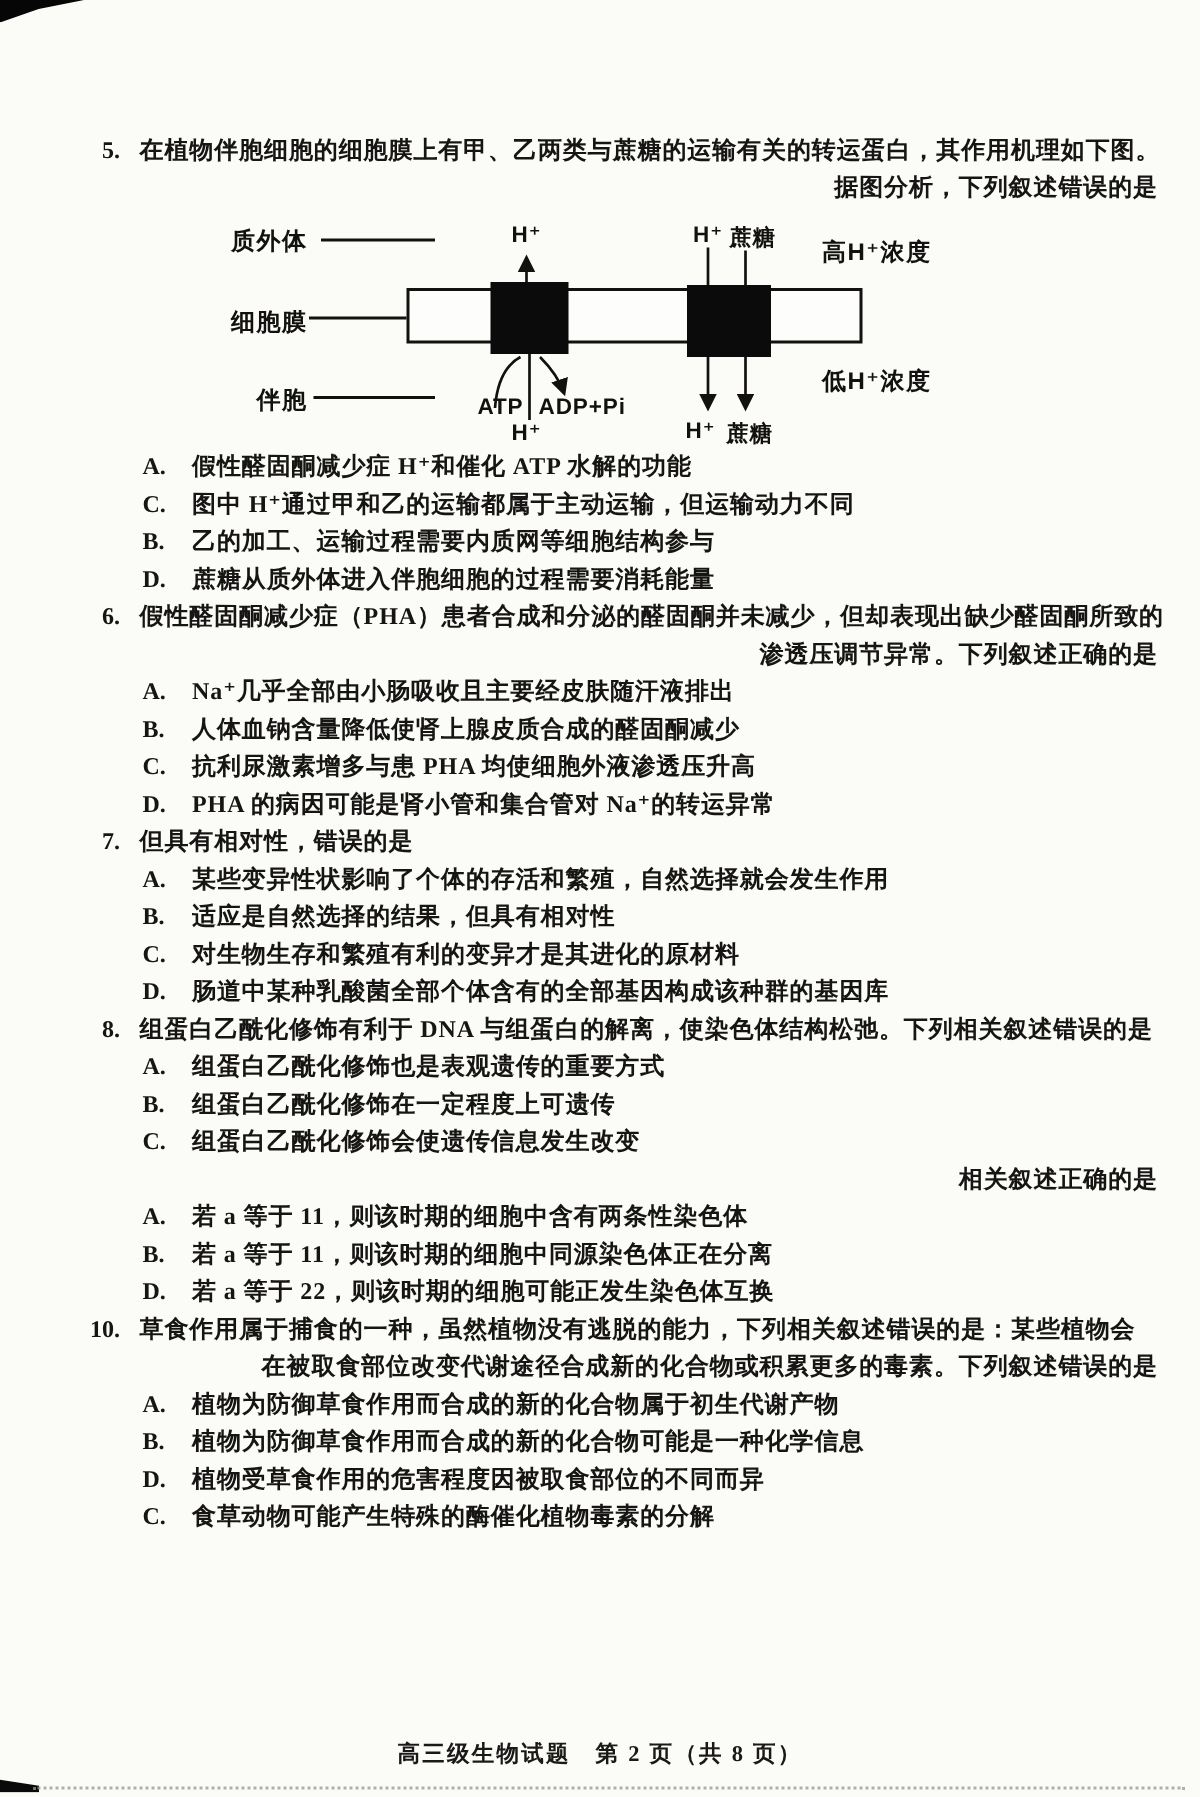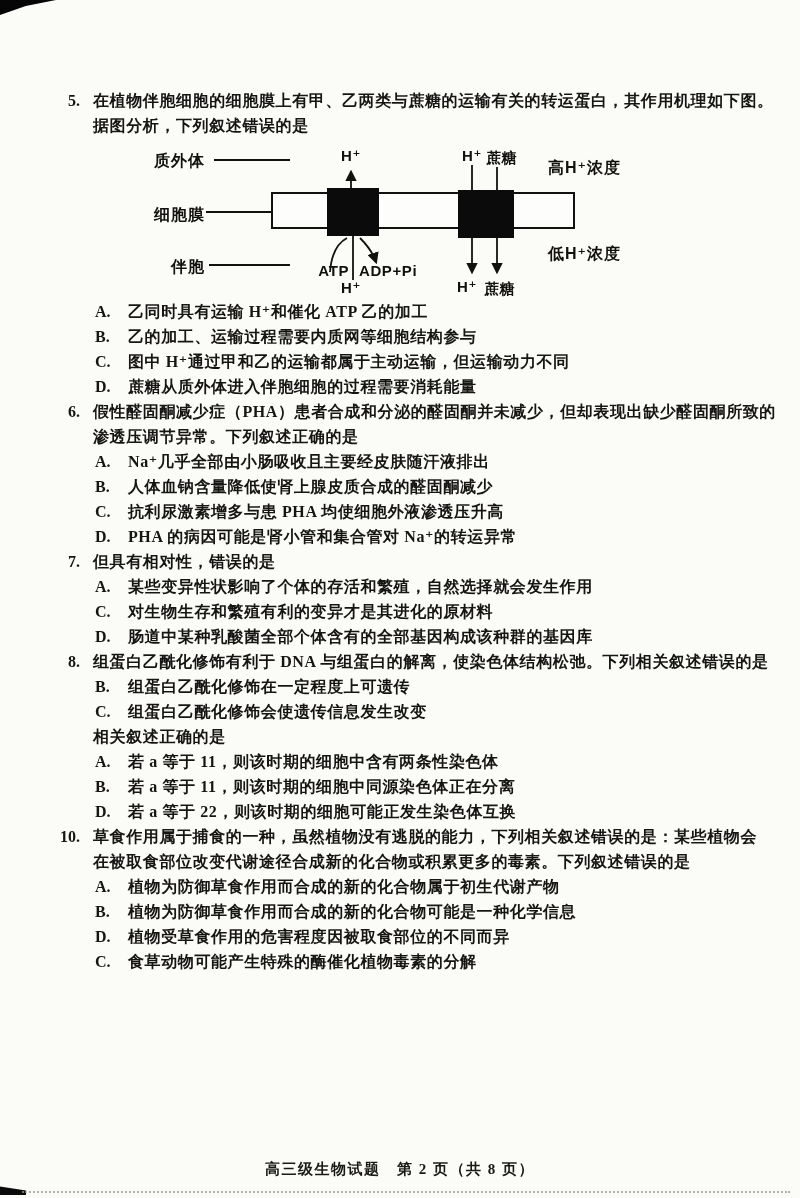--- a/index.html
+++ b/index.html
@@ -15,21 +15,21 @@
   
   .artifact-tl{position:absolute;top:0;left:0;width:56px;height:15px;background:#060606;
     clip-path:polygon(0 0,100% 0,46% 40%,0 100%);}
   .artifact-bl{position:absolute;left:0;top:1185px;width:26px;height:10px;background:#0a0a0a;
     clip-path:polygon(0 15%,100% 55%,100% 100%,0 100%);}
   .scan-line{position:absolute;left:22px;right:10px;top:1191px;border-top:2px dotted #98968f;opacity:.75;}
 
   .content{position:absolute;left:60px;top:88px;right:28px;font-size:16px;line-height:25px;letter-spacing:.6px;}
   .tline{height:25px;white-space:nowrap;}
   .qnum{display:inline-block;width:33px;box-sizing:border-box;padding-right:13px;text-align:right;letter-spacing:0;}
-  .cont{padding-left:33px;}
+  .cont{padding-left:33px;text-align:right;}
   .opt{padding-left:35px;}
   .olabel{display:inline-block;width:33px;letter-spacing:0;}
 
   .diagram{display:block;margin:2px 0 0 78px;}
   .diagram text{font-family:"Liberation Sans","DejaVu Sans",sans-serif;font-weight:bold;fill:#121110;}
   .d-cn{font-size:16px;letter-spacing:1px;}
   .d-sm{font-size:15px;}
   .d-ln{stroke:#121110;stroke-width:2;fill:none;}
   .d-th{stroke:#121110;stroke-width:1.8;fill:none;}
 
@@ -83,44 +83,46 @@
         <line class="d-th" x1="359" y1="27" x2="359" y2="50"></line>
         <line class="d-th" x1="334" y1="98" x2="334" y2="132" marker-end="url(#ah)"></line>
         <line class="d-th" x1="359" y1="98" x2="359" y2="132" marker-end="url(#ah)"></line>
         <text class="d-sm" x="329" y="152" text-anchor="middle">H⁺</text>
         <text class="d-sm" x="346" y="154">蔗糖</text>
 
         <text class="d-cn" x="410" y="33">高H⁺浓度</text>
         <text class="d-cn" x="410" y="119">低H⁺浓度</text>
       </svg>
 
-      <div class="tline opt"><span class="olabel">A.</span><span>乙同时具有运输 H⁺和催化 ATP 乙的加工</span></div>
+      <div class="tline opt"><span class="olabel">A.</span><span>假性醛固酮减少症 H⁺和催化 ATP 水解的功能</span></div>
+      <div class="tline opt"><span class="olabel">C.</span><span>图中 H⁺通过甲和乙的运输都属于主动运输，但运输动力不同</span></div>
       <div class="tline opt"><span class="olabel">B.</span><span>乙的加工、运输过程需要内质网等细胞结构参与</span></div>
-      <div class="tline opt"><span class="olabel">C.</span><span>图中 H⁺通过甲和乙的运输都属于主动运输，但运输动力不同</span></div>
       <div class="tline opt"><span class="olabel">D.</span><span>蔗糖从质外体进入伴胞细胞的过程需要消耗能量</span></div>
     </div>
 
     <div>
       <div class="tline"><span class="qnum">6.</span><span>假性醛固酮减少症（PHA）患者合成和分泌的醛固酮并未减少，但却表现出缺少醛固酮所致的</span></div>
       <div class="tline cont">渗透压调节异常。下列叙述正确的是</div>
       <div class="tline opt"><span class="olabel">A.</span><span>Na⁺几乎全部由小肠吸收且主要经皮肤随汗液排出</span></div>
       <div class="tline opt"><span class="olabel">B.</span><span>人体血钠含量降低使肾上腺皮质合成的醛固酮减少</span></div>
       <div class="tline opt"><span class="olabel">C.</span><span>抗利尿激素增多与患 PHA 均使细胞外液渗透压升高</span></div>
       <div class="tline opt"><span class="olabel">D.</span><span>PHA 的病因可能是肾小管和集合管对 Na⁺的转运异常</span></div>
     </div>
 
     <div>
       <div class="tline"><span class="qnum">7.</span><span>但具有相对性，错误的是</span></div>
       <div class="tline opt"><span class="olabel">A.</span><span>某些变异性状影响了个体的存活和繁殖，自然选择就会发生作用</span></div>
+      <div class="tline opt"><span class="olabel">B.</span><span>适应是自然选择的结果，但具有相对性</span></div>
       <div class="tline opt"><span class="olabel">C.</span><span>对生物生存和繁殖有利的变异才是其进化的原材料</span></div>
       <div class="tline opt"><span class="olabel">D.</span><span>肠道中某种乳酸菌全部个体含有的全部基因构成该种群的基因库</span></div>
     </div>
 
     <div>
       <div class="tline"><span class="qnum">8.</span><span>组蛋白乙酰化修饰有利于 DNA 与组蛋白的解离，使染色体结构松弛。下列相关叙述错误的是</span></div>
+      <div class="tline opt"><span class="olabel">A.</span><span>组蛋白乙酰化修饰也是表观遗传的重要方式</span></div>
       <div class="tline opt"><span class="olabel">B.</span><span>组蛋白乙酰化修饰在一定程度上可遗传</span></div>
       <div class="tline opt"><span class="olabel">C.</span><span>组蛋白乙酰化修饰会使遗传信息发生改变</span></div>
     </div>
 
     <div>
       <div class="tline cont">相关叙述正确的是</div>
       <div class="tline opt"><span class="olabel">A.</span><span>若 a 等于 11，则该时期的细胞中含有两条性染色体</span></div>
       <div class="tline opt"><span class="olabel">B.</span><span>若 a 等于 11，则该时期的细胞中同源染色体正在分离</span></div>
       <div class="tline opt"><span class="olabel">D.</span><span>若 a 等于 22，则该时期的细胞可能正发生染色体互换</span></div>
     </div>

